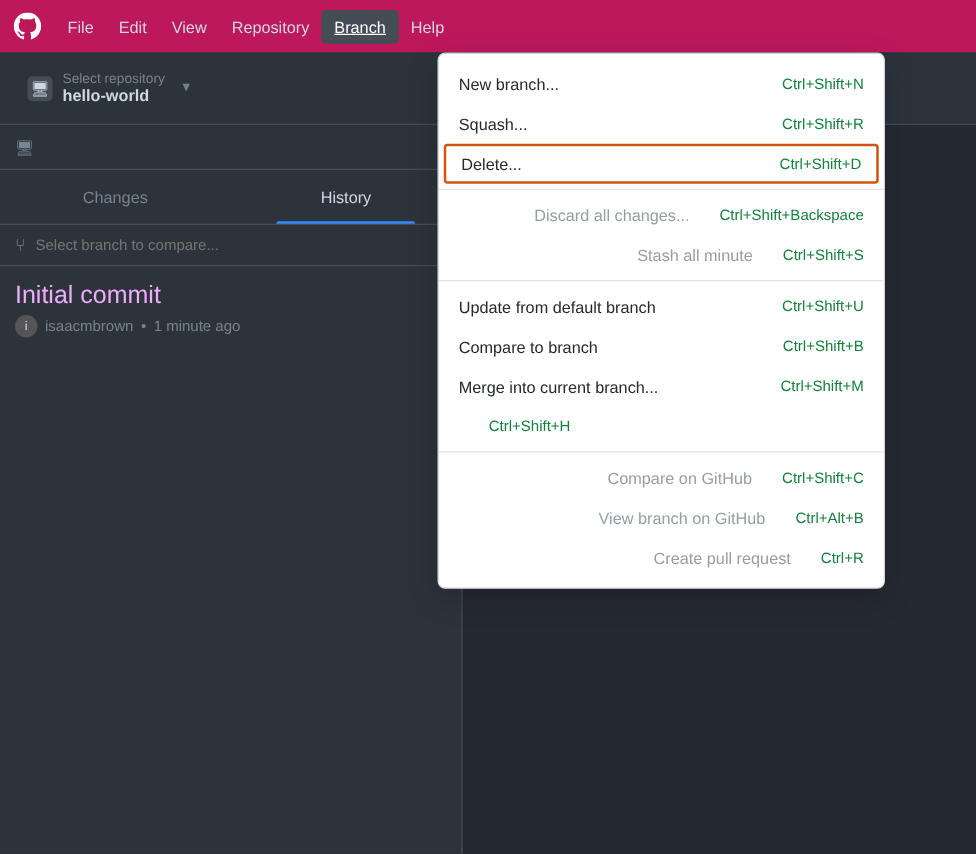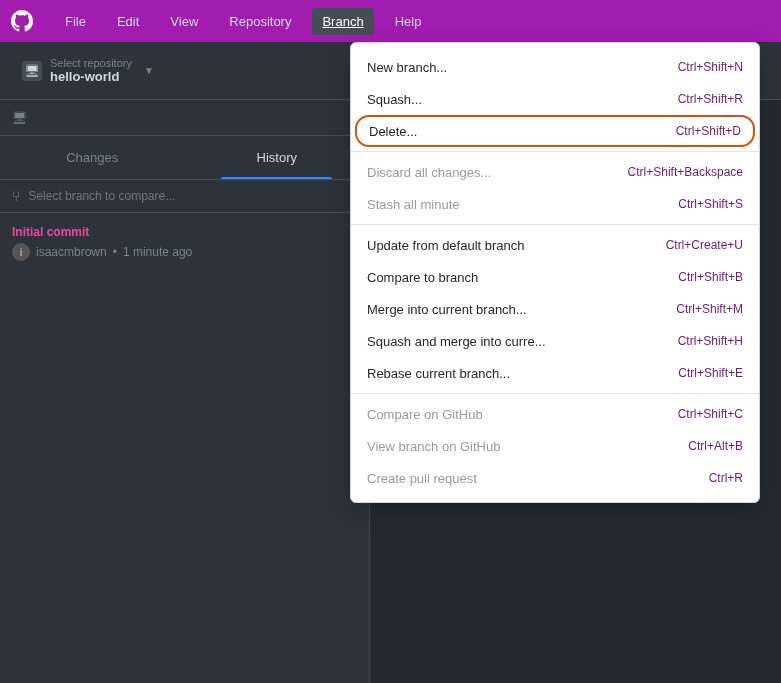--- a/index.html
+++ b/index.html
@@ -18,25 +18,25 @@
       position: absolute;
       inset: 0;
       background: #2d333b;
     }
 
     
     .menu-bar {
       position: absolute;
       top: 0; left: 0; right: 0;
       height: 42px;
-      background: #a21caf;
+      background: #be185d;
       display: flex;
       align-items: center;
       padding: 0 8px;
-      gap: 11px;
+      gap: 0;
     }
     .menu-bar-logo {
       width: 28px;
       height: 28px;
       margin-right: 8px;
       display: flex;
       align-items: center;
       justify-content: center;
     }
     .menu-bar-logo svg {
@@ -180,23 +180,23 @@
       outline: none;
       color: #768390;
       font-size: 12px;
     }
 
     
     .commit-list {
       padding: 12px;
     }
     .commit-title {
-      font-weight: 700;
-      font-size: 12px;
-      color: #ec4899;
+      font-weight: 400;
+      font-size: 20px;
+      color: #f0abfc;
       margin-bottom: 4px;
     }
     .commit-meta {
       display: flex;
       align-items: center;
       gap: 6px;
       font-size: 12px;
       color: #768390;
     }
     .commit-avatar {
@@ -219,21 +219,21 @@
       bottom: 0;
       background: #22272e;
       opacity: 0.7;
     }
 
     
     .dropdown-menu {
       position: absolute;
       top: 42px;
       left: 350px;
-      width: 410px;
+      width: 358px;
       background: #fff;
       border: 1px solid #d1d5da;
       border-radius: 6px;
       box-shadow: 0 8px 24px rgba(0,0,0,0.2);
       z-index: 100;
       padding: 4px 0;
       overflow: hidden;
     }
     .menu-section {
       padding: 4px 0;
@@ -247,33 +247,34 @@
       justify-content: space-between;
       padding: 6px 16px;
       cursor: pointer;
       color: #24292e;
       font-size: 13px;
       min-height: 32px;
     }
     .dropdown-item.disabled {
       color: #959da5;
       cursor: default;
+      justify-content: flex-end;
     }
     .item-label { }
     .shortcut {
-      color: #701a75;
+      color: #15803d;
       font-size: 12px;
       white-space: nowrap;
       margin-left: 24px;
     }
 
     
     .dropdown-item.highlighted {
       border: 2px solid #d1550f;
-      border-radius: 14px;
+      border-radius: 3px;
       margin: 0 4px;
       padding: 4px 12px;
     }
   </style>
 </head>
 <body>
 
 <div class="app-bg"></div>
 
 <div class="right-panel"></div>
@@ -364,37 +365,32 @@
     </div>
     <div class="dropdown-item disabled">
       <span class="item-label">Stash all minute</span>
       <span class="shortcut">Ctrl+Shift+S</span>
     </div>
   </div>
 
   <div class="menu-section">
     <div class="dropdown-item">
       <span class="item-label">Update from default branch</span>
-      <span class="shortcut">Ctrl+Create+U</span>
+      <span class="shortcut">Ctrl+Shift+U</span>
     </div>
     <div class="dropdown-item">
       <span class="item-label">Compare to branch</span>
       <span class="shortcut">Ctrl+Shift+B</span>
     </div>
     <div class="dropdown-item">
       <span class="item-label">Merge into current branch...</span>
       <span class="shortcut">Ctrl+Shift+M</span>
     </div>
     <div class="dropdown-item">
-      <span class="item-label">Squash and merge into curre...</span>
       <span class="shortcut">Ctrl+Shift+H</span>
-    </div>
-    <div class="dropdown-item">
-      <span class="item-label">Rebase current branch...</span>
-      <span class="shortcut">Ctrl+Shift+E</span>
     </div>
   </div>
 
   <div class="menu-section">
     <div class="dropdown-item disabled">
       <span class="item-label">Compare on GitHub</span>
       <span class="shortcut">Ctrl+Shift+C</span>
     </div>
     <div class="dropdown-item disabled">
       <span class="item-label">View branch on GitHub</span>

